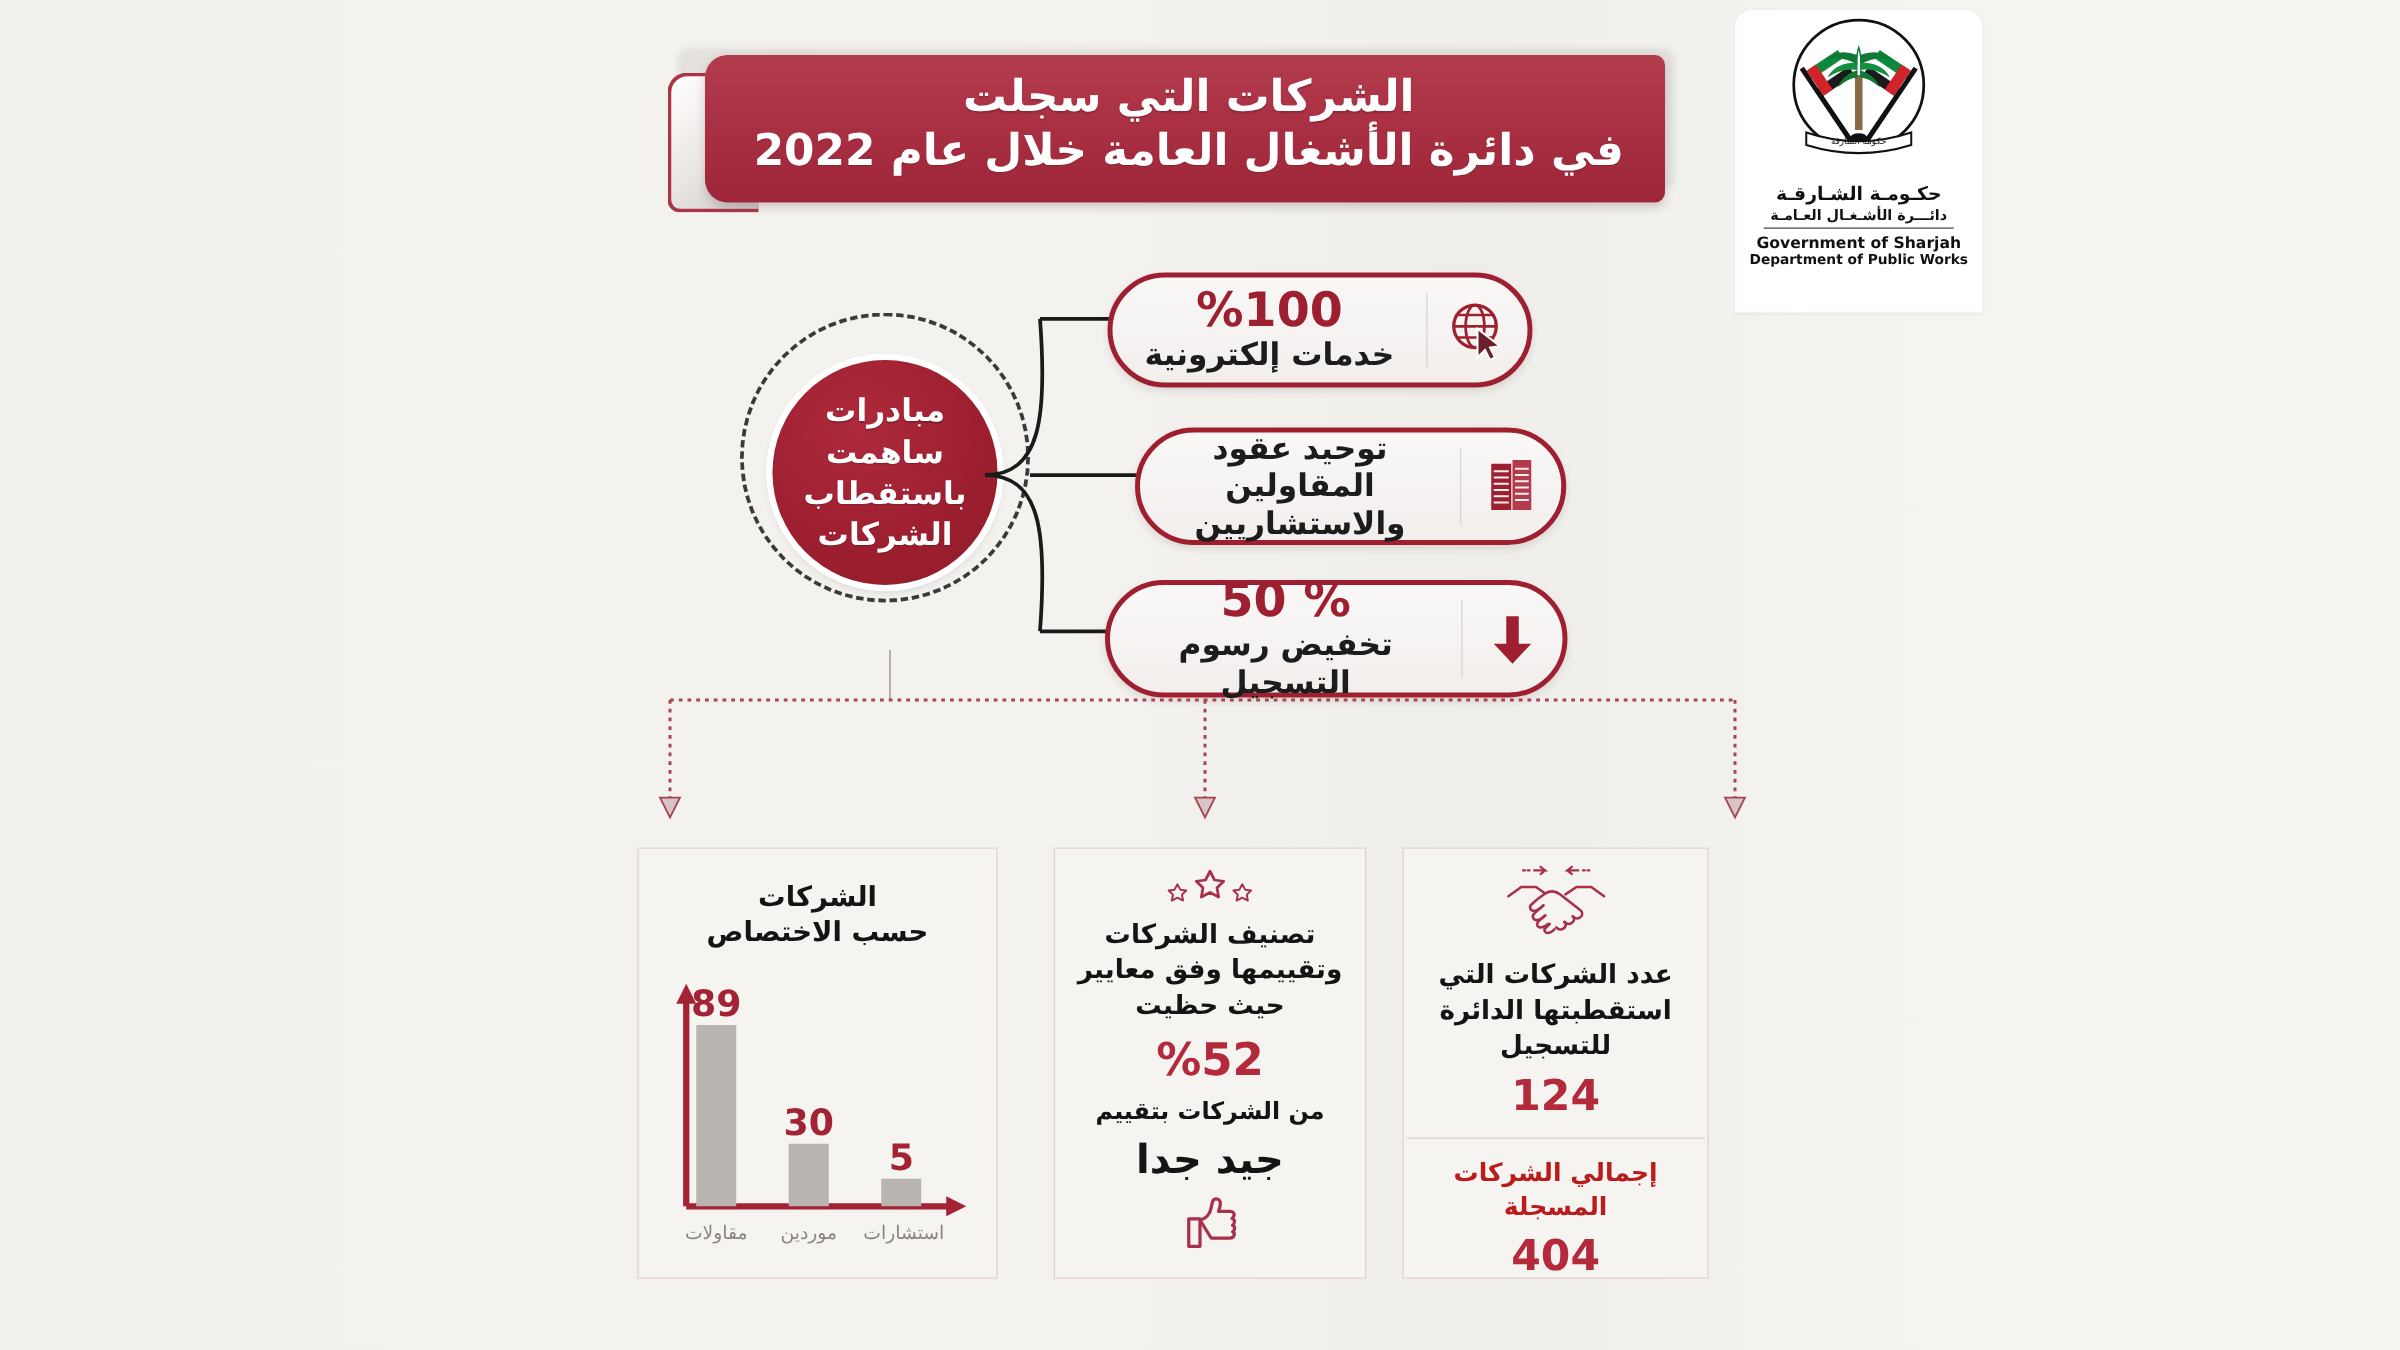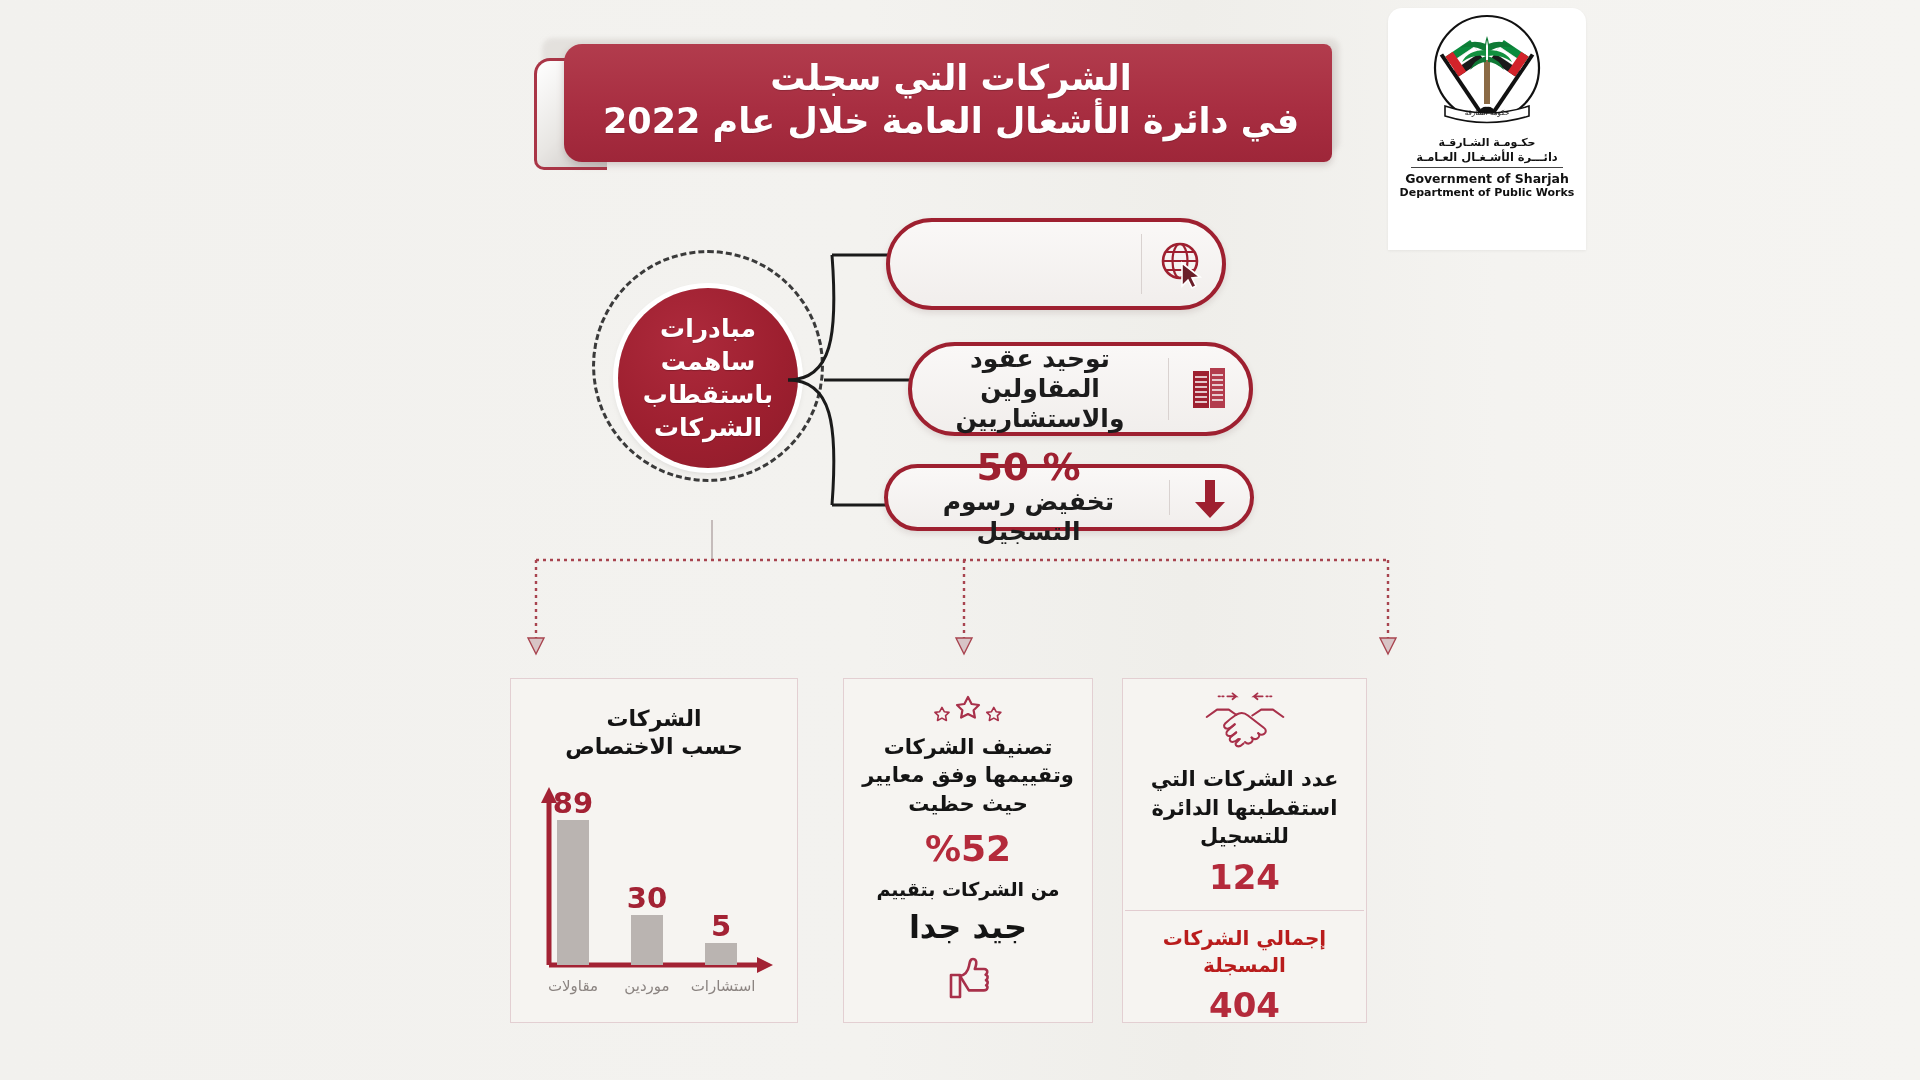--- a/index.html
+++ b/index.html
@@ -51,21 +51,21 @@
 
   
   .logo-card{
     position:absolute;left:1388px;top:8px;width:198px;height:242px;
     background:#fff;border-radius:14px 14px 0 0;
     box-shadow:0 1px 3px rgba(0,0,0,.06);
     display:flex;flex-direction:column;align-items:center;
     padding-top:2px;box-sizing:border-box;
   }
   .logo-emblem{width:120px;height:120px;}
-  .logo-ar1{font-size:11px;font-weight:bold;color:#111;letter-spacing:2.2px;margin-top:6px;}
+  .logo-ar1{font-size:15px;font-weight:bold;color:#111;letter-spacing:2.2px;margin-top:16px;}
   .logo-ar2{font-size:11.5px;font-weight:bold;color:#111;letter-spacing:1.6px;margin-top:1px;}
   .logo-rule{width:152px;height:1px;background:#444;margin:3px 0 3px;}
   .logo-en1{font-size:12.5px;font-weight:bold;color:#111;direction:ltr;}
   .logo-en2{font-size:11px;font-weight:bold;color:#111;direction:ltr;}
 
   
   .circle-zone{position:absolute;left:592px;top:250px;width:232px;height:232px;}
   .dash-ring{
     position:absolute;inset:0;border-radius:50%;
     border:3px dashed #3a3a3a;
@@ -96,21 +96,21 @@
   .pill .sep{width:1px;align-self:stretch;margin:12px 0;background:#d9d2d0;}
   .pill .txt{
     flex:1;display:flex;flex-direction:column;align-items:center;justify-content:center;
     padding:0 18px;
   }
   .pill-big{font-size:38px;font-weight:bold;color:#9e2030;line-height:1.04;}
   .pill-sub{font-size:25px;font-weight:bold;color:#1c1c1c;line-height:1.2;text-align:center;}
 
   #pill1{left:886px;top:218px;width:340px;height:92px;}
   #pill2{left:908px;top:342px;width:345px;height:94px;}
-  #pill3{left:884px;top:464px;width:370px;height:67px;}
+  #pill3{left:884px;top:464px;width:370px;height:94px;}
 
   
   .dotted-svg{position:absolute;left:480px;top:520px;width:920px;height:160px;}
 
   
   .card{
     position:absolute;
     background:#f6f4f1;border:1px solid #e3cfd2;
     box-sizing:border-box;
   }
@@ -225,20 +225,24 @@
     <svg width="52" height="52" viewBox="0 0 52 52">
       <circle cx="24" cy="23" r="17" fill="none" stroke="#9e2030" stroke-width="2.6"></circle>
       <ellipse cx="24" cy="23" rx="7.5" ry="17" fill="none" stroke="#9e2030" stroke-width="2.2"></ellipse>
       <line x1="7" y1="23" x2="41" y2="23" stroke="#9e2030" stroke-width="2.2"></line>
       <line x1="10" y1="14" x2="38" y2="14" stroke="#9e2030" stroke-width="2"></line>
       <line x1="10" y1="32" x2="38" y2="32" stroke="#9e2030" stroke-width="2"></line>
       <path d="M26 25 L26 48 L32 42 L36 50 L40 48 L36 40 L44 39 Z" fill="#6b1f2a" stroke="#fff" stroke-width="1.6"></path>
     </svg>
   </div>
   <div class="sep"></div>
+  <div class="txt">
+    <div class="pill-big">%100</div>
+    <div class="pill-sub">خدمات إلكترونية</div>
+  </div>
 </div>
 
 <div class="pill" id="pill2">
   <div class="ic">
     <svg width="50" height="52" viewBox="0 0 50 52">
       <rect x="9" y="8" width="16" height="37" fill="#9e2030"></rect>
       <rect x="26" y="5" width="15" height="40" fill="#b23c4d"></rect>
       <g stroke="#f5eff0" stroke-width="1.6">
         <line x1="11" y1="14" x2="23" y2="14"></line>
           <line x1="11" y1="19" x2="23" y2="19"></line>

